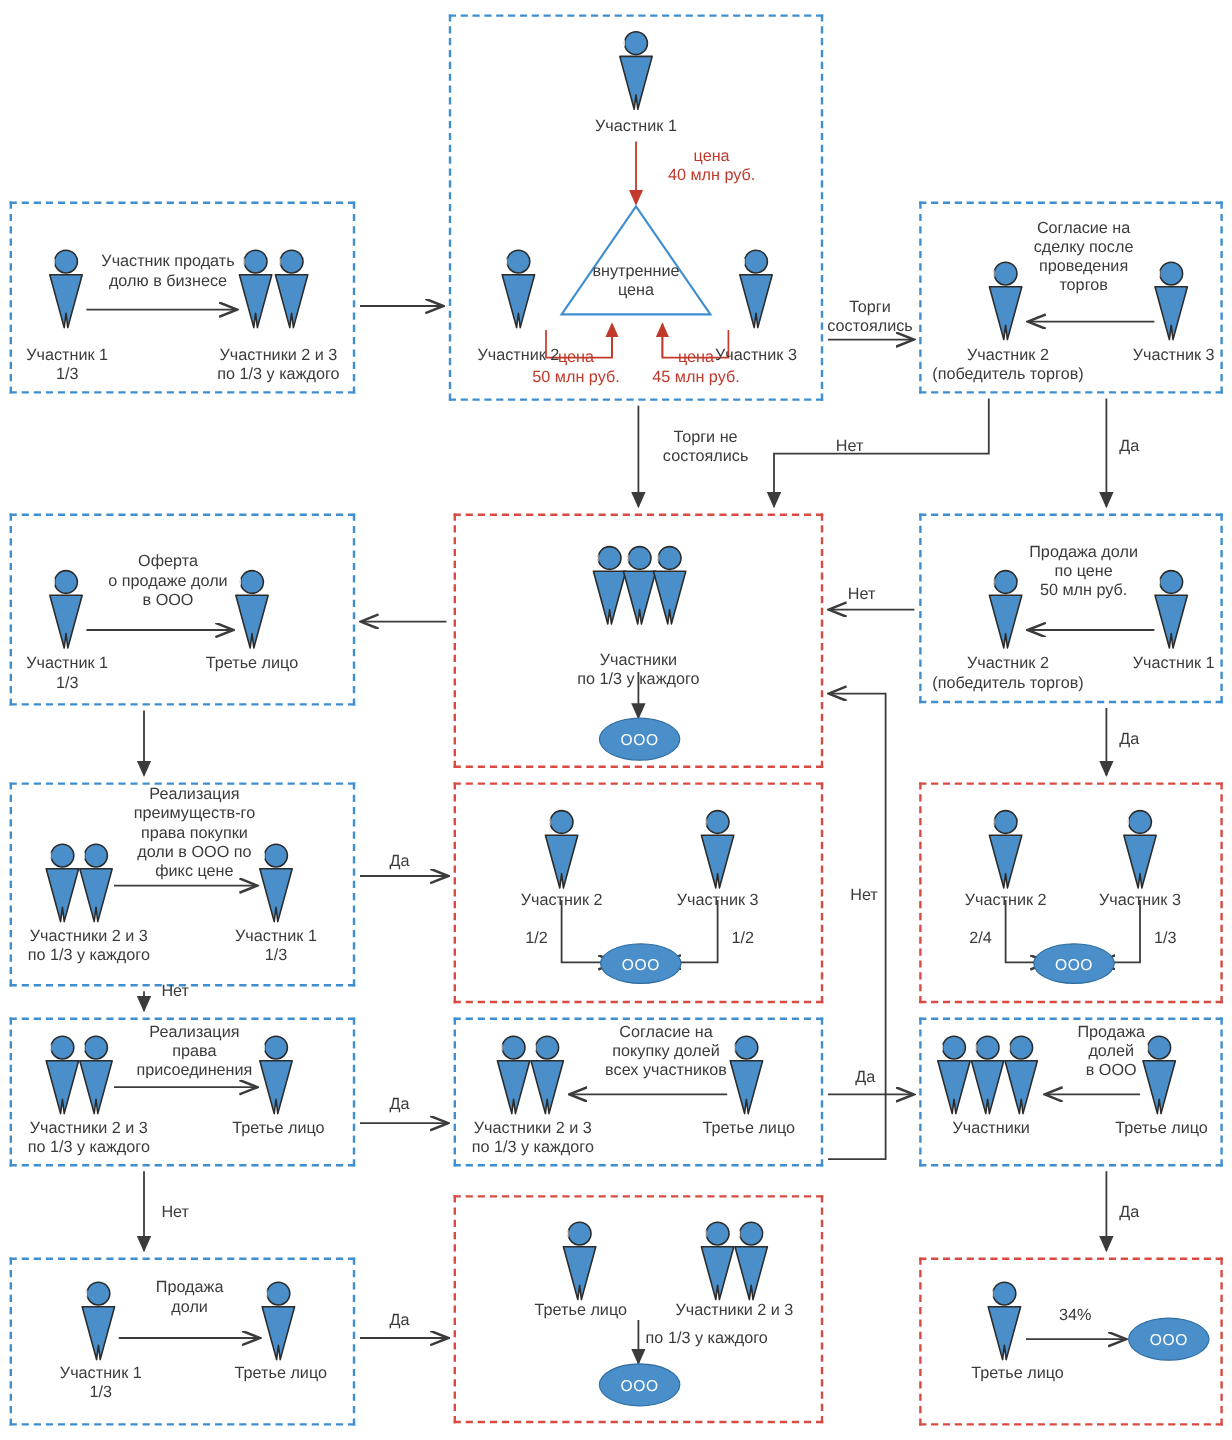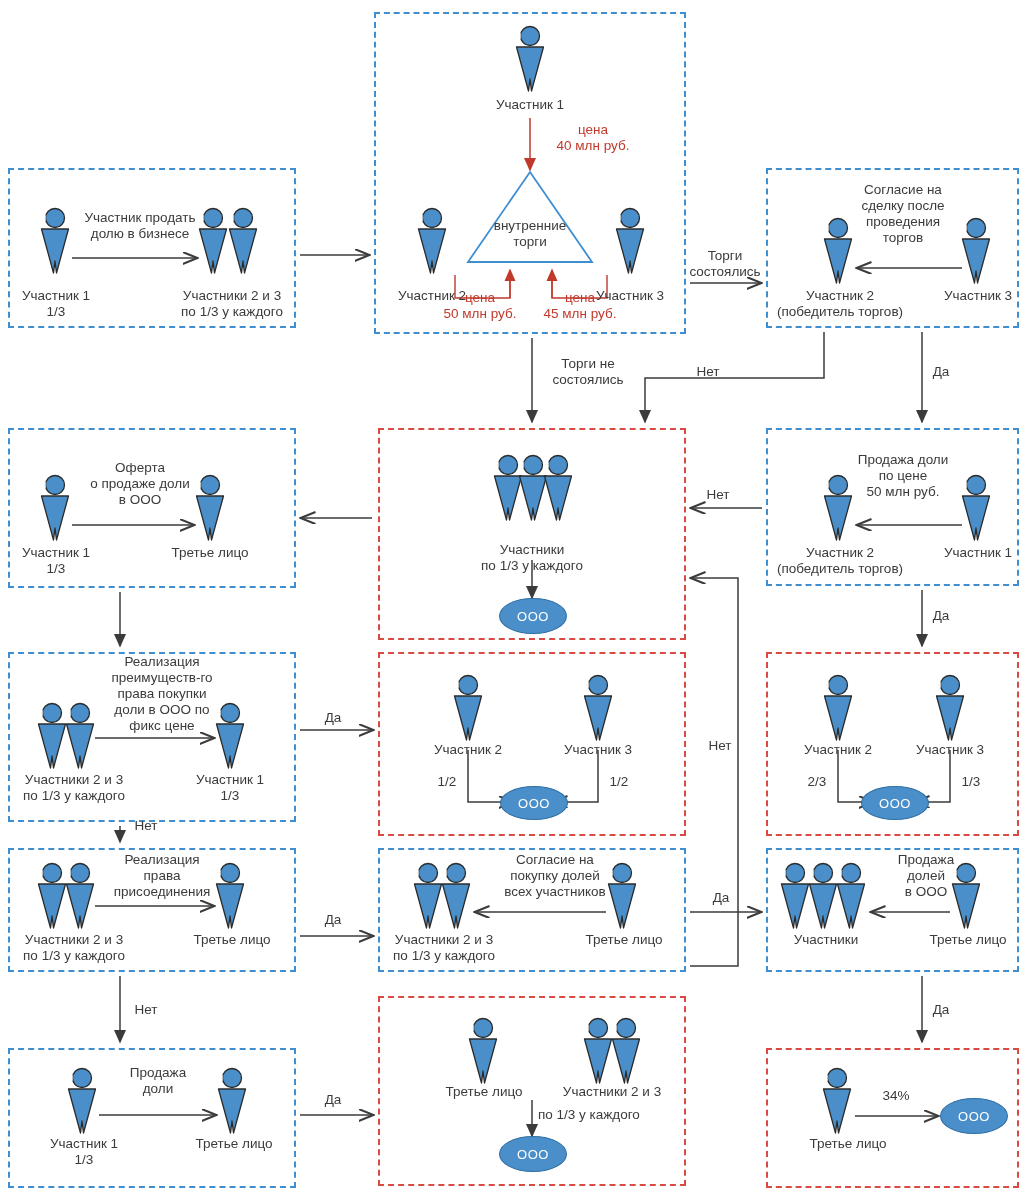--- a/index.html
+++ b/index.html
@@ -189,21 +189,21 @@
 долю в бизнесе</div>
   <div class="cap" style="left:10px;  top:288px; width:92px;">Участник 1</div>
   <div class="cap" style="left:10px;  top:304px; width:92px;">1/3</div>
   <div class="cap" style="left:170px; top:288px; width:124px;">Участники 2 и 3</div>
   <div class="cap" style="left:166px; top:304px; width:132px;">по 1/3 у каждого</div>
 
   <div class="cap" style="left:480px; top:97px; width:100px;">Участник 1</div>
   <div class="lbl red-txt" style="left:538px; top:122px; width:110px;">цена
 40 млн руб.</div>
   <div class="lbl" style="left:480px; top:218px; width:100px;">внутренние
-торги</div>
+цена</div>
   <div class="cap" style="left:382px; top:288px; width:100px;">Участник 2</div>
   <div class="lbl red-txt" style="left:425px; top:290px; width:110px;">цена
 50 млн руб.</div>
   <div class="cap" style="left:580px; top:288px; width:100px;">Участник 3</div>
   <div class="lbl red-txt" style="left:525px; top:290px; width:110px;">цена
 45 млн руб.</div>
 
   <div class="lbl" style="left:848px; top:182px; width:110px;">Согласие на
 сделку после
 проведения
@@ -238,21 +238,21 @@
   <div class="cap" style="left:8px;  top:788px; width:132px;">по 1/3 у каждого</div>
   <div class="cap" style="left:180px; top:772px; width:100px;">Участник 1</div>
   <div class="cap" style="left:180px; top:788px; width:100px;">1/3</div>
 
   <div class="cap" style="left:418px; top:742px; width:100px;">Участник 2</div>
   <div class="cap" style="left:432px; top:774px; width:30px;">1/2</div>
   <div class="cap" style="left:548px; top:742px; width:100px;">Участник 3</div>
   <div class="cap" style="left:604px; top:774px; width:30px;">1/2</div>
 
   <div class="cap" style="left:788px; top:742px; width:100px;">Участник 2</div>
-  <div class="cap" style="left:802px; top:774px; width:30px;">2/3</div>
+  <div class="cap" style="left:802px; top:774px; width:30px;">2/4</div>
   <div class="cap" style="left:900px; top:742px; width:100px;">Участник 3</div>
   <div class="cap" style="left:956px; top:774px; width:30px;">1/3</div>
 
   <div class="lbl" style="left:104px; top:852px; width:116px;">Реализация
 права
 присоединения</div>
   <div class="cap" style="left:12px; top:932px; width:124px;">Участники 2 и 3</div>
   <div class="cap" style="left:8px;  top:948px; width:132px;">по 1/3 у каждого</div>
   <div class="cap" style="left:182px; top:932px; width:100px;">Третье лицо</div>
 

